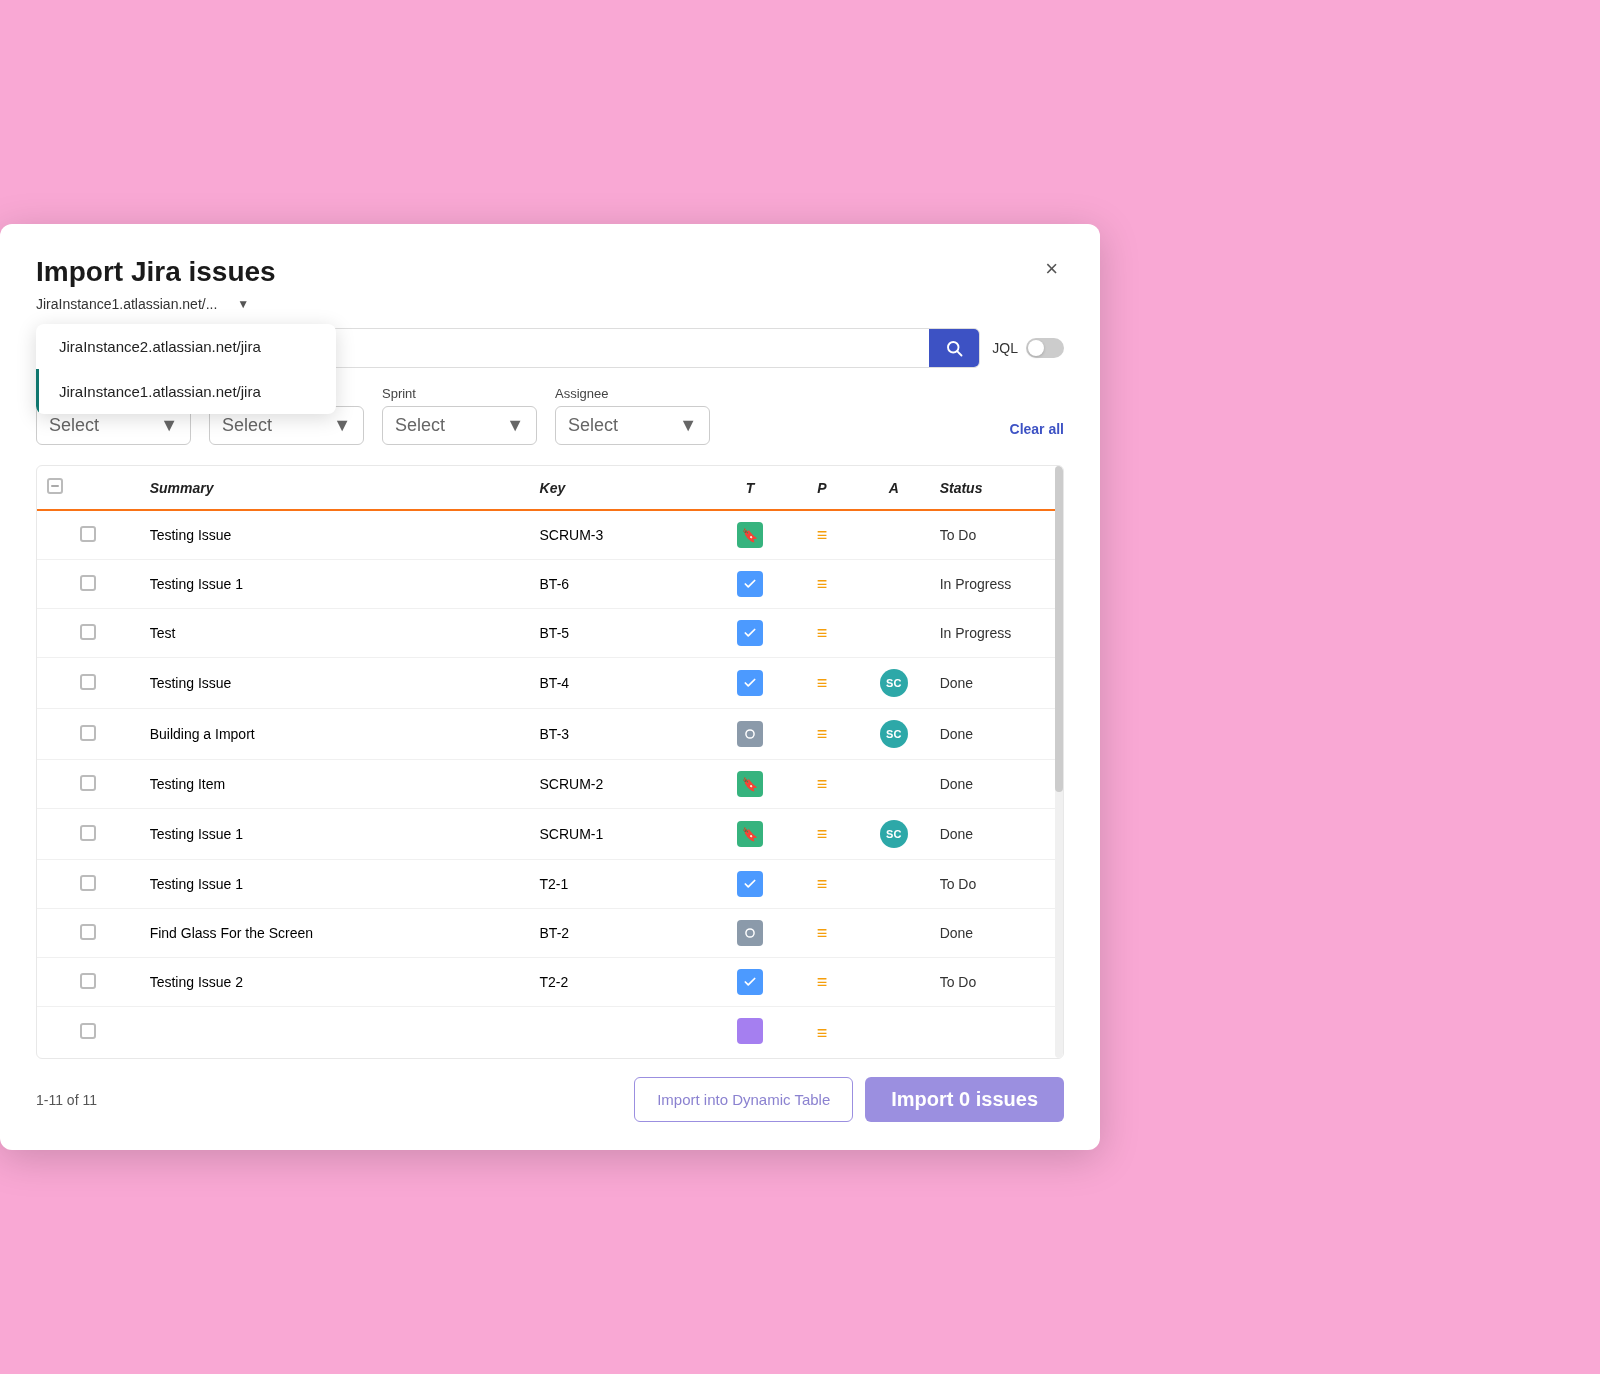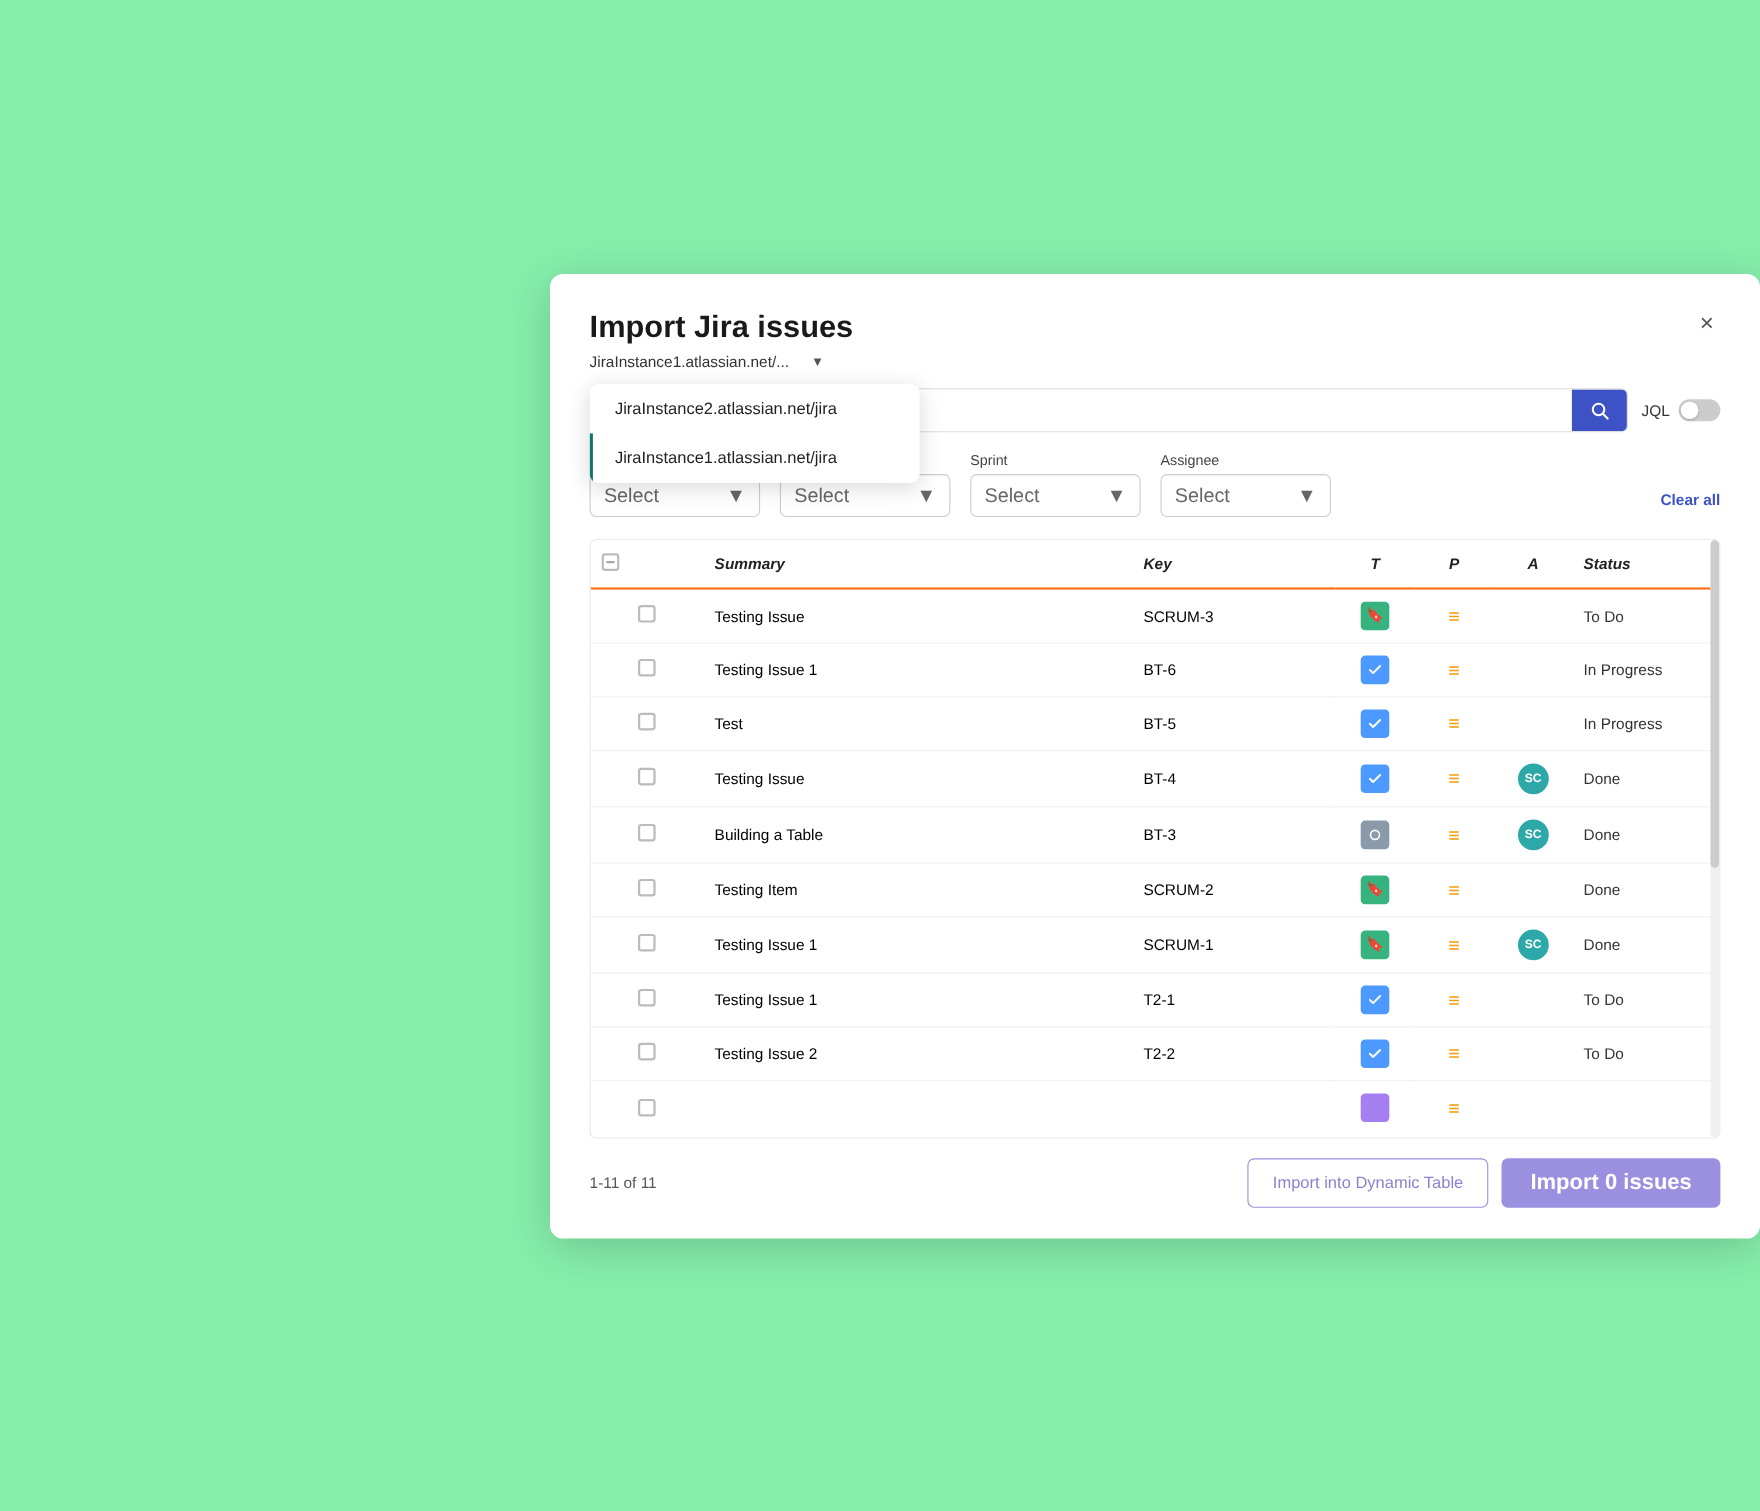--- a/index.html
+++ b/index.html
@@ -5,26 +5,26 @@
     * { box-sizing: border-box; margin: 0; padding: 0; }
     body {
       background: #b0b0b0;
       display: flex;
       align-items: center;
       justify-content: center;
       min-height: 100vh;
       font-family: -apple-system, BlinkMacSystemFont, 'Segoe UI', sans-serif;
     }
     .modal-overlay {
-      background: #86efac;
+      background: #f9a8d4;
       width: 1600px;
       min-height: 1374px;
       display: flex;
       align-items: center;
-      justify-content: flex-end;
+      justify-content: flex-start;
     }
     .modal {
       background: #fff;
       border-radius: 12px;
       width: 1100px;
       padding: 32px 36px 28px 36px;
       position: relative;
       box-shadow: 0 8px 40px rgba(0,0,0,0.18);
     }
     .modal-header {
@@ -499,21 +499,21 @@
                   </svg>
               </div>
             </td>
             <td class="col-p"><span class="priority-medium">≡</span></td>
             <td class="col-a"><div class="avatar">SC</div></td>
             <td><span class="status-text">Done</span></td>
           </tr>
 
           <tr>
             <td class="checkbox-cell"><div class="cb"></div></td>
-            <td>Building a Table</td>
+            <td>Building a Import</td>
             <td>BT-3</td>
             <td class="col-t">
               <div class="type-icon type-circle">
                 <svg width="14" height="14" viewBox="0 0 24 24" fill="none" stroke="white" stroke-width="2.5">
                     <circle cx="12" cy="12" r="7"></circle>
                   </svg>
               </div>
             </td>
             <td class="col-p"><span class="priority-medium">≡</span></td>
             <td class="col-a"><div class="avatar">SC</div></td>
@@ -557,20 +557,35 @@
                 <svg width="14" height="14" viewBox="0 0 24 24" fill="none" stroke="white" stroke-width="3" stroke-linecap="round" stroke-linejoin="round">
                     <polyline points="20 6 9 17 4 12"></polyline>
                   </svg>
               </div>
             </td>
             <td class="col-p"><span class="priority-medium">≡</span></td>
             <td class="col-a"></td>
             <td><span class="status-text">To Do</span></td>
           </tr>
 
+          <tr>
+            <td class="checkbox-cell"><div class="cb"></div></td>
+            <td>Find Glass For the Screen</td>
+            <td>BT-2</td>
+            <td class="col-t">
+              <div class="type-icon type-circle">
+                <svg width="14" height="14" viewBox="0 0 24 24" fill="none" stroke="white" stroke-width="2.5">
+                    <circle cx="12" cy="12" r="7"></circle>
+                  </svg>
+              </div>
+            </td>
+            <td class="col-p"><span class="priority-medium">≡</span></td>
+            <td class="col-a"></td>
+            <td><span class="status-text">Done</span></td>
+          </tr>
 
           <tr>
             <td class="checkbox-cell"><div class="cb"></div></td>
             <td>Testing Issue 2</td>
             <td>T2-2</td>
             <td class="col-t">
               <div class="type-icon type-task">
                 <svg width="14" height="14" viewBox="0 0 24 24" fill="none" stroke="white" stroke-width="3" stroke-linecap="round" stroke-linejoin="round">
                     <polyline points="20 6 9 17 4 12"></polyline>
                   </svg>

